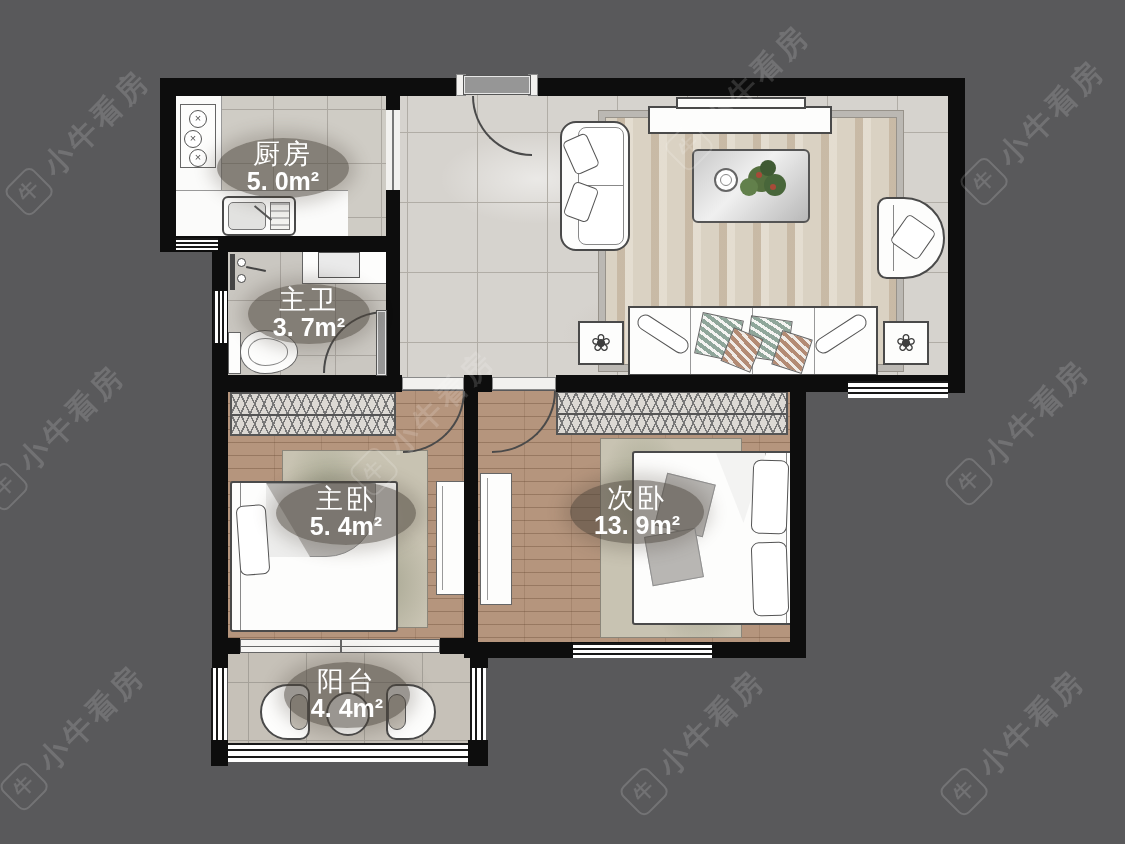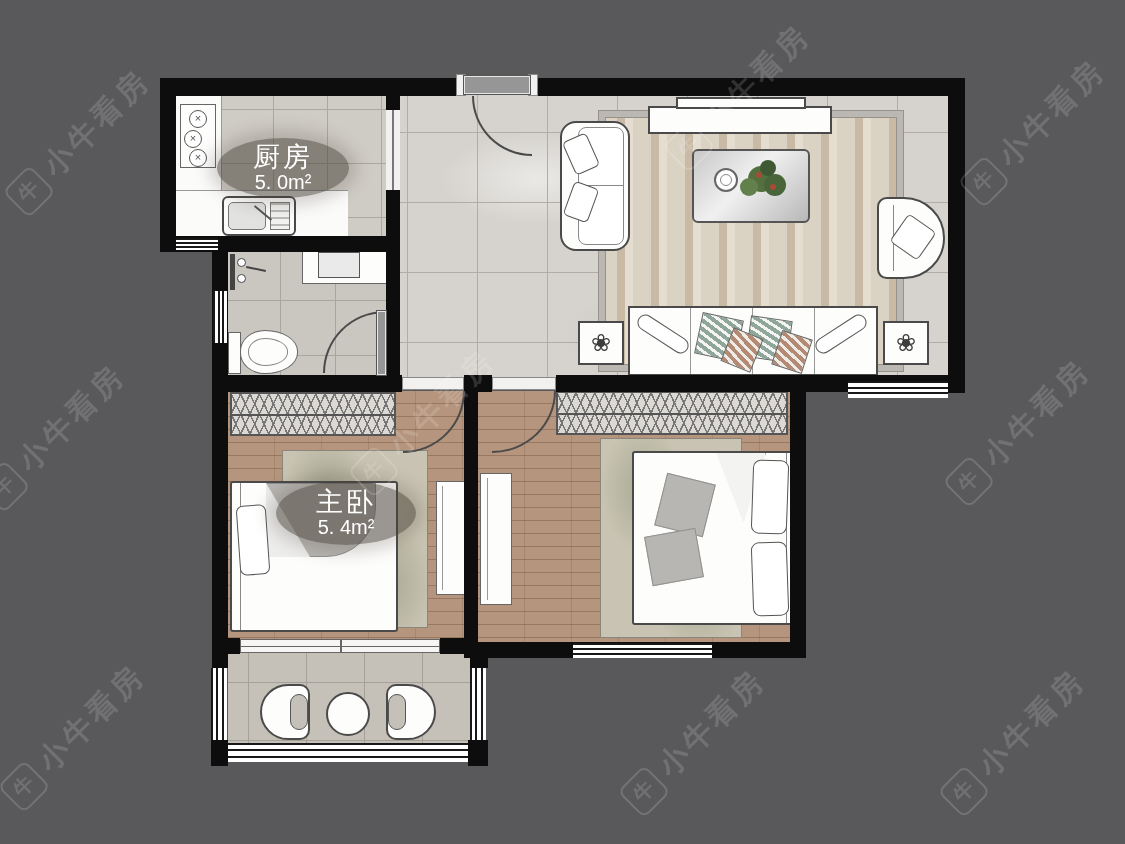--- a/index.html
+++ b/index.html
@@ -58,21 +58,21 @@
   .stripe-brown{background:repeating-linear-gradient(25deg,#b38b74 0 4px,#f0ebe6 4px 7px);border:1.5px solid #666;z-index:25;}
   .vline{background:#999;z-index:22;}
   .burner{position:absolute;width:16px;height:16px;border:1.5px solid #555;border-radius:50%;
     color:#555;font-size:11px;line-height:14px;text-align:center;background:#fff;z-index:22;}
   .flower{display:flex;align-items:center;justify-content:center;font-size:24px;color:#3e3e3e;}
   .plantc{position:absolute;border-radius:50%;z-index:23;}
   
   .bubble{background:rgba(72,66,56,.55);border-radius:50%;color:#fff;display:flex;flex-direction:column;
     align-items:center;justify-content:center;z-index:60;box-shadow:0 0 16px 8px rgba(72,66,56,.22);}
   .bubble .rname{font-size:27px;letter-spacing:3px;font-weight:500;line-height:1.05;}
-  .bubble .rarea{font-size:20px;font-weight:400;line-height:1.1;}
+  .bubble .rarea{font-size:25px;font-weight:700;line-height:1.1;}
   
   .wm{position:absolute;display:flex;align-items:center;gap:9px;color:rgba(255,255,255,.15);
      transform:translate(-50%,-50%) rotate(-45deg);z-index:90;pointer-events:none;white-space:nowrap;}
   .wm .wm-logo{width:34px;height:34px;border:2.5px solid rgba(255,255,255,.16);border-radius:8px;
      display:flex;align-items:center;justify-content:center;font-size:20px;font-weight:bold;}
   .wm .wm-text{font-size:30px;font-weight:bold;letter-spacing:4px;}
 </style>
 </head>
 <body>
 
@@ -222,24 +222,36 @@
 
   <div class="abs gapfill" style="left:492px;top:377px;width:64px;height:13px;"></div>
   <div class="abs arc arc-br" style="left:492px;top:391px;width:64px;height:62px;"></div>
 
   <div class="abs" style="left:240px;top:639px;width:200px;height:14px;background:#f7f6f4;z-index:45;border:1px solid #666;background-image:linear-gradient(180deg,transparent 0 6px,#666 6px 7px,transparent 7px),linear-gradient(90deg,transparent 0 99px,#666 99px 101px,transparent 101px);"></div>
 
   <div class="abs bubble" style="left:217px;top:138px;width:132px;height:60px;">
     <span class="rname">厨房</span>
     <span class="rarea">5. 0m²</span>
   </div>
+  <div class="abs bubble" style="left:248px;top:284px;width:122px;height:60px;">
+    <span class="rname">主卫</span>
+    <span class="rarea">3. 7m²</span>
+  </div>
   <div class="abs bubble" style="left:276px;top:481px;width:140px;height:64px;">
     <span class="rname">主卧</span>
     <span class="rarea">5. 4m²</span>
   </div>
+  <div class="abs bubble" style="left:570px;top:480px;width:134px;height:64px;">
+    <span class="rname">次卧</span>
+    <span class="rarea">13. 9m²</span>
+  </div>
+  <div class="abs bubble" style="left:284px;top:662px;width:126px;height:66px;">
+    <span class="rname">阳台</span>
+    <span class="rarea">4. 4m²</span>
+  </div>
 
   <div class="wm" style="left:80px;top:140px;">
     <span class="wm-logo">牛</span>
     <span class="wm-text">小牛看房</span>
   </div>
   <div class="wm" style="left:740px;top:95px;">
     <span class="wm-logo">牛</span>
     <span class="wm-text">小牛看房</span>
   </div>
   <div class="wm" style="left:1035px;top:130px;">

